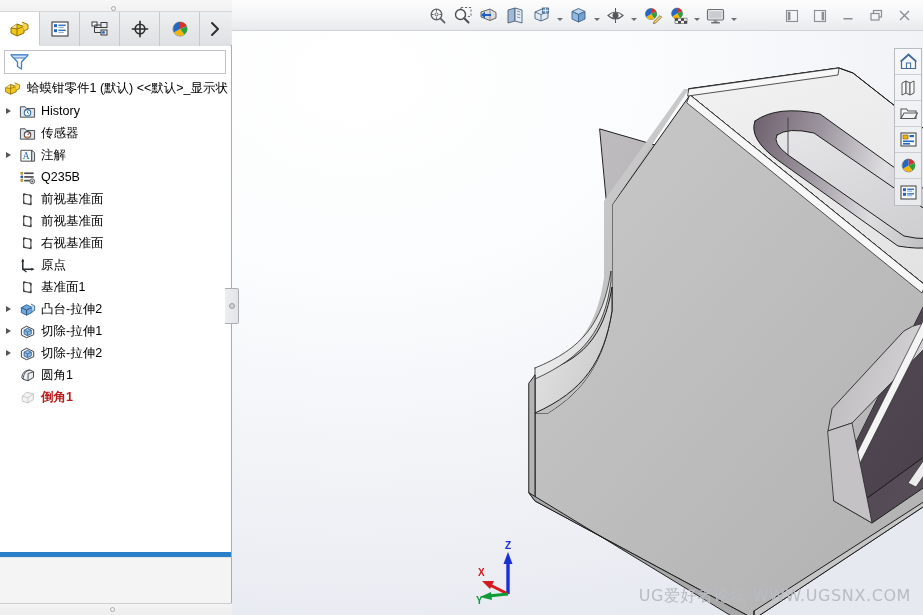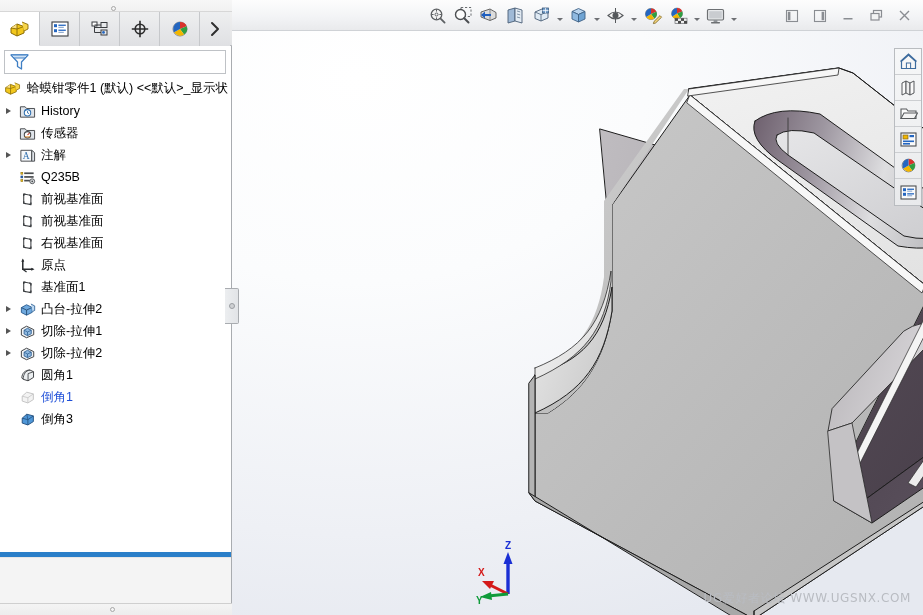--- a/index.html
+++ b/index.html
@@ -115,21 +115,21 @@
     width: 0; height: 0;
     border-top: 3.5px solid transparent;
     border-bottom: 3.5px solid transparent;
     border-left: 5px solid #555;
   }
   .row .ico {
     width: 22px; height: 22px; flex: 0 0 22px;
     display: flex; align-items: center; justify-content: center;
   }
   .row .lbl { padding-left: 3px; }
-  .row.dim .lbl { color: #1d4ed8; }
+  .row.dim .lbl { color: #b91c1c; font-weight: bold; }
   #rollback {
     position: absolute; left: 0; top: 540px; width: 231px; height: 5px;
     background: #2a7fc9;
   }
   #lowerpane {
     position: absolute; left: 0; top: 545px; width: 231px; height: 47px;
     background: #f4f4f4; border-top: 1px solid #e7e7e7;
   }
   #hscroll-track {
     position: absolute; left: 0; top: 592px; width: 231px; height: 11px;
@@ -185,21 +185,21 @@
   }
   .vbtn:last-child { border-bottom: none; }
 
   
   #triad { position: absolute; left: 238px; top: 505px; }
 
   
   #watermark {
     position: absolute; right: 12px; bottom: 8px;
     font-family: "DejaVu Sans", "Liberation Sans", sans-serif;
-    font-size: 12px; color: #b9bcc2; letter-spacing: 0.6px;
+    font-size: 16px; color: #b9bcc2; letter-spacing: 0.6px;
     white-space: nowrap;
   }
 </style>
 </head>
 <body>
 
 <div id="app">
 
   <div id="topbar">
     <div id="topbar-left-stub">
@@ -779,31 +779,20 @@
         <div class="row dim">
           <span class="arrow"></span>
           <span class="ico">
             <svg width="17" height="17" viewBox="0 0 18 18">
               <path d="M3.4 12.8 L3.4 7.6 L8.2 3.4 L15.2 5.2 L15.2 11.2 L9.4 14.8 Z" fill="#f3f3f3" stroke="#c2c2c2" stroke-width="1"></path>
               <path d="M3.4 7.6 L9.4 9.2 L15.2 5.2 M9.4 9.2 L9.4 14.8" fill="none" stroke="#c6c6c6" stroke-width="0.9"></path>
             </svg>
           </span>
           <span class="lbl">倒角1</span>
         </div>
-        <div class="row">
-          <span class="arrow"></span>
-          <span class="ico">
-            <svg width="17" height="17" viewBox="0 0 18 18">
-              <path d="M3.4 12.8 L3.4 7.6 L8.2 3.4 L15.2 5.2 L15.2 11.2 L9.4 14.8 Z" fill="#4f97d8" stroke="#24517f" stroke-width="1"></path>
-              <path d="M3.4 7.6 L9.4 9.2 L15.2 5.2 M9.4 9.2 L9.4 14.8" fill="none" stroke="#24517f" stroke-width="0.9"></path>
-              <path d="M8.2 3.4 L9.4 9.2" fill="none" stroke="#24517f" stroke-width="0.8"></path>
-            </svg>
-          </span>
-          <span class="lbl">倒角3</span>
-        </div>
       </div>
 
     <div id="rollback"></div>
     <div id="lowerpane"></div>
     <div id="hscroll-track"></div>
     <div id="hscroll-thumb"></div>
   </div>
 
   <div id="splitter">
     <i></i>

